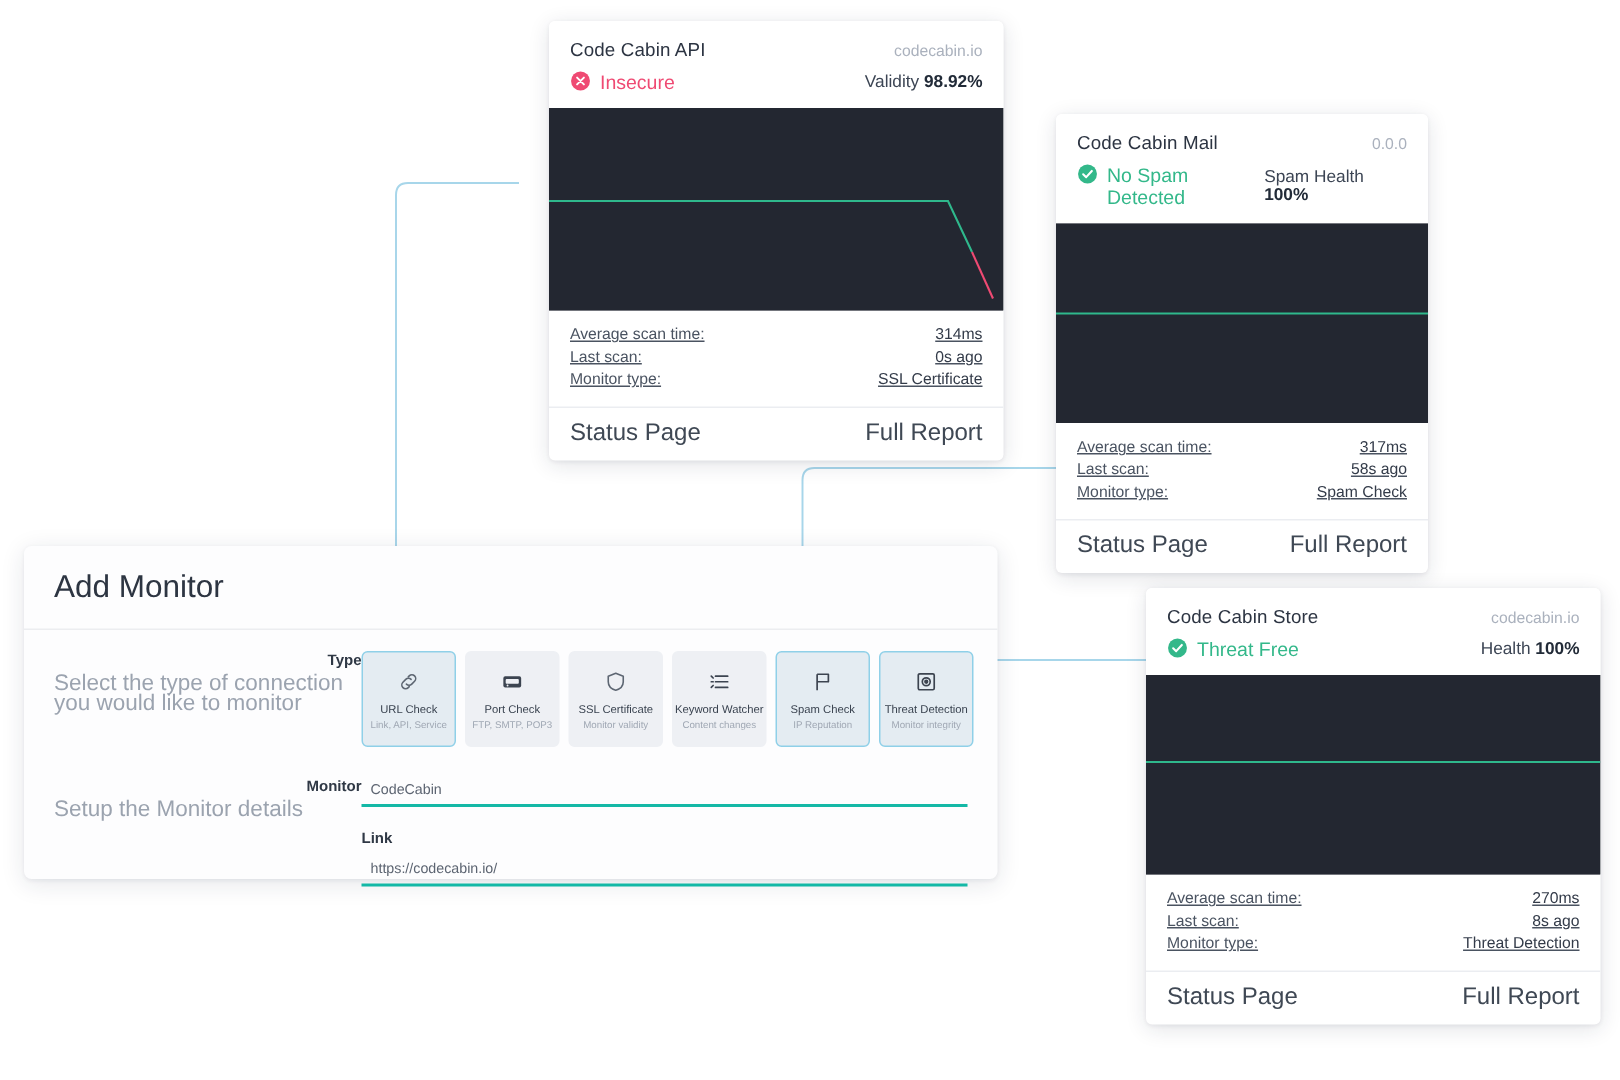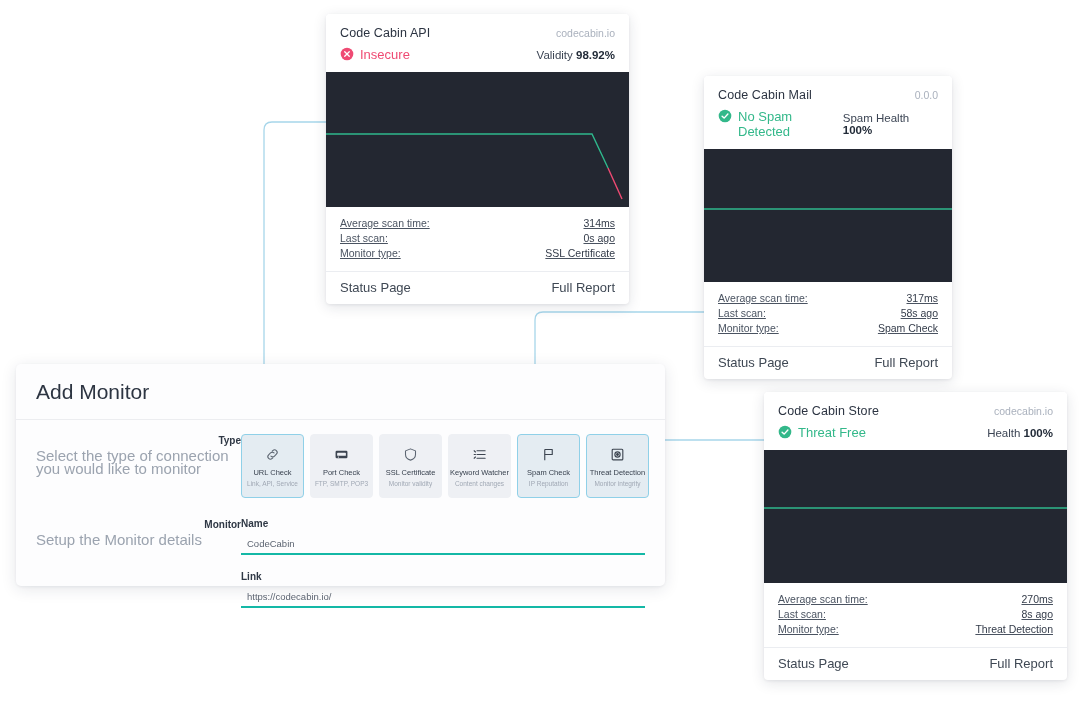--- a/index.html
+++ b/index.html
@@ -41,21 +41,21 @@
   .chart svg { display: block; width: 100%; height: 100%; }
 
   .rows { padding: 9px 14px 10px 14px; }
   .row { display: flex; justify-content: space-between; font-size: 10.5px; line-height: 15px; color: #4a5361; text-decoration: underline; }
   .row .k { color: #4a5361; }
   .row .v { color: #333b49; }
   .card-foot {
     border-top: 1px solid #ebedf1;
     padding: 8px 14px 9px 14px;
     display: flex; justify-content: space-between;
-    font-size: 13px; color: #3f4854;
+    font-size: 16px; color: #3f4854;
   }
   .card-foot span { cursor: pointer; }
 
   
   #add-monitor {
     position: absolute; left: 16px; top: 364px; width: 649px; height: 222px;
     background: #fdfdfe; border-radius: 5px; z-index: 2;
     box-shadow: 0 3px 16px rgba(23,35,60,0.11), 0 1px 3px rgba(23,35,60,0.06);
   }
   #add-monitor .panel-title {
@@ -93,21 +93,21 @@
 <body>
 
 <div id="stage">
 
   <svg id="connectors" viewBox="0 0 1080 720">
     <path d="M264 412 L264 130 Q264 122 272 122 L346 122" fill="none" stroke="#a7d6ea" stroke-width="1.3"></path>
     <path d="M535 412 L535 320 Q535 312 543 312 L704 312" fill="none" stroke="#a7d6ea" stroke-width="1.3"></path>
     <path d="M640 440 L764 440" fill="none" stroke="#a7d6ea" stroke-width="1.3"></path>
   </svg>
 
-  <div class="card" style="left:326px; top:14px; width:303px;">
+  <div class="card" style="left:366px; top:14px; width:303px;">
     <div class="card-head">
       <div class="card-head-top">
         <div class="card-title">Code Cabin API</div>
         <div class="card-domain">codecabin.io</div>
       </div>
       <div class="card-head-bottom">
         <div class="status bad">
           <svg class="status-dot" viewBox="0 0 16 16">
             <circle cx="8" cy="8" r="7.2" fill="#ef4a73"></circle>
             <path d="M5.4 5.4 L10.6 10.6 M10.6 5.4 L5.4 10.6" stroke="#fff" stroke-width="1.5" stroke-linecap="round"></path>
@@ -318,21 +318,20 @@
 
       </div>
     </div>
 
     <div class="section2">
       <div class="sec-left">
         <div class="lbl">Monitor</div>
         <div class="sub">Setup the Monitor details</div>
       </div>
       <div class="fields">
-        <div class="field-lbl">Name</div>
         <div class="field-box" placeholder="Name">CodeCabin</div>
         <div class="field-gap"></div>
         <div class="field-lbl">Link</div>
         <div class="field-box" placeholder="Link">https://codecabin.io/</div>
       </div>
     </div>
   </div>
 
 </div>
 

